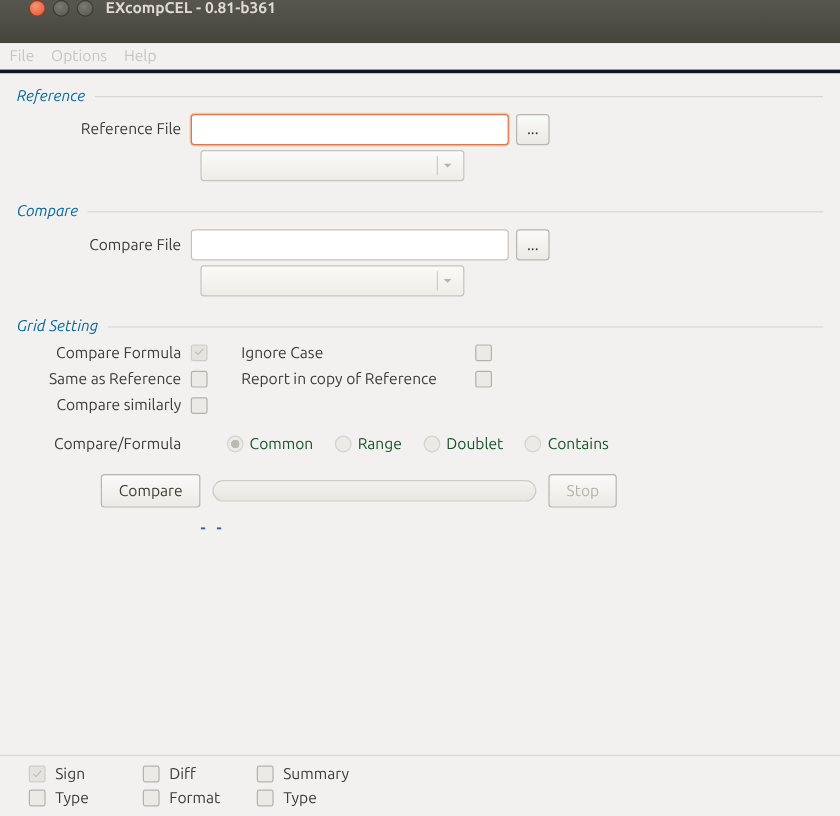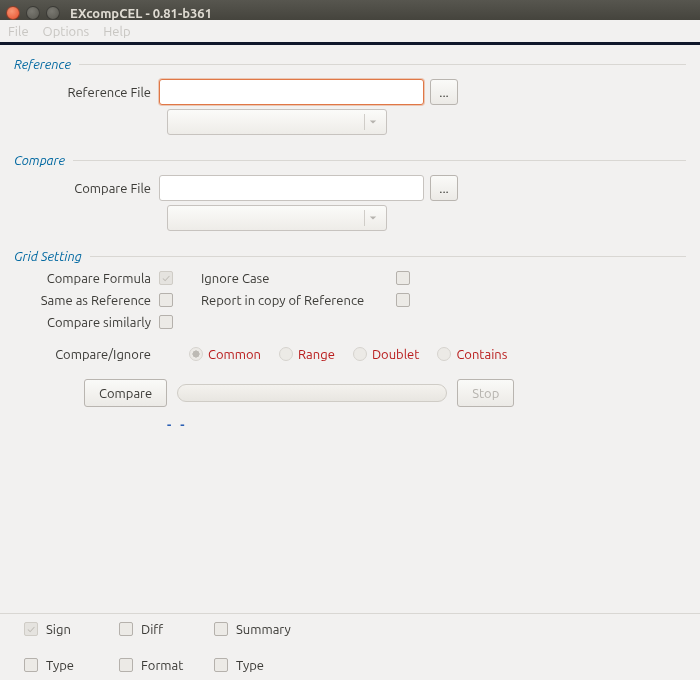--- a/index.html
+++ b/index.html
@@ -6,24 +6,24 @@
   html, body { margin:0; padding:0; }
   body {
     width:700px; height:680px;
     font-family: "Ubuntu", "DejaVu Sans", sans-serif;
     font-size:13px;
     background:#f2f1f0;
     color:#3c3b37;
     overflow:hidden;
   }
   .titlebar {
-    height:20px;
+    height:36px;
     background:linear-gradient(to bottom,#57564f,#45443d);
-    display:flex; align-items:flex-end;
-    padding:0 6px;
+    display:flex; align-items:flex-start;
+    padding:0 24px;
     color:#dfdbd2;
     font-weight:bold;
   }
   .tb-buttons { display:flex; gap:6px; margin-right:10px;}
   .tb-btn {
     width:14px; height:14px; border-radius:50%;
     border:1px solid rgba(0,0,0,0.4);
     display:inline-block;
   }
   .tb-close { background:radial-gradient(circle at 40% 35%,#f79674,#e84f2c);}
@@ -83,21 +83,21 @@
     content:"✓"; font-size:11px; color:#bdbab4;
   }
   .opt-row { display:flex; align-items:center; margin:8px 0;}
   .opt-row .lbl { width:145px;}
   .radio {
     width:14px; height:14px; border:1px solid #c2beb8; border-radius:50%;
     background:#eceae6; display:inline-block; margin-right:5px;
   }
   .radio.disabled { border-color:#d6d3ce;}
   .radio.checked { background:radial-gradient(circle,#bdbab4 0 40%,#eceae6 44% 100%);}
-  .rlabel { color:#b91c1c; margin-right:18px;}
+  .rlabel { color:#14532d; margin-right:18px;}
   .action-row { display:flex; align-items:center; margin:18px 0 4px 70px;}
   .btn {
     height:28px; padding:0 14px;
     border:1px solid #b9b5b0; border-radius:3px;
     background:linear-gradient(to bottom,#fafaf8,#eceae6);
     display:inline-flex; align-items:center; justify-content:center;
     cursor:pointer;
   }
   .btn.disabled { color:#b6b3ae; cursor:default;}
   .progress {
@@ -107,21 +107,21 @@
   }
   .linklet { color:#2b5fb4; margin-left:153px; letter-spacing:3px; font-weight:bold;}
   .footer {
     position:absolute; bottom:0; left:0; right:0;
     border-top:1px solid #d9d7d3;
     padding:8px 14px;
     display:flex; align-items:center;
     background:#f2f1f0;
   }
   .footer .combo { margin-left:95px; width:120px;}
-  .foot-opts { display:flex; flex-direction:column; margin-left:10px; gap:22px;text-align:center;}
+  .foot-opts { display:flex; flex-direction:column; margin-left:10px; gap:6px;text-align:center;}
   .foot-opts .row { display:flex; align-items:center;}
   .foot-opts .item { display:flex; align-items:center; width:95px;}
   .foot-opts .item.w2 { width:110px;}
   svg.tri { width:8px; height:8px; }
 </style>
 </head>
 <body>
 
 <div class="titlebar">
   <div class="tb-buttons">
@@ -207,21 +207,21 @@
       <span style="flex:0 0 195px;">Report in copy of Reference</span>
       <span class="chk"></span>
     </div>
 
     <div class="opt-row">
       <span class="lbl">Compare similarly</span>
       <span class="chk"></span>
     </div>
 
     <div class="opt-row" style="margin-top:18px;">
-      <span class="lbl">Compare/Ignore</span>
+      <span class="lbl">Compare/Formula</span>
       <span style="width:30px"></span>
       <span class="radio disabled checked"></span>
       <span class="rlabel">Common</span>
       <span class="radio disabled"></span>
       <span class="rlabel">Range</span>
       <span class="radio disabled"></span>
       <span class="rlabel">Doublet</span>
       <span class="radio disabled"></span>
       <span class="rlabel">Contains</span>
     </div>

